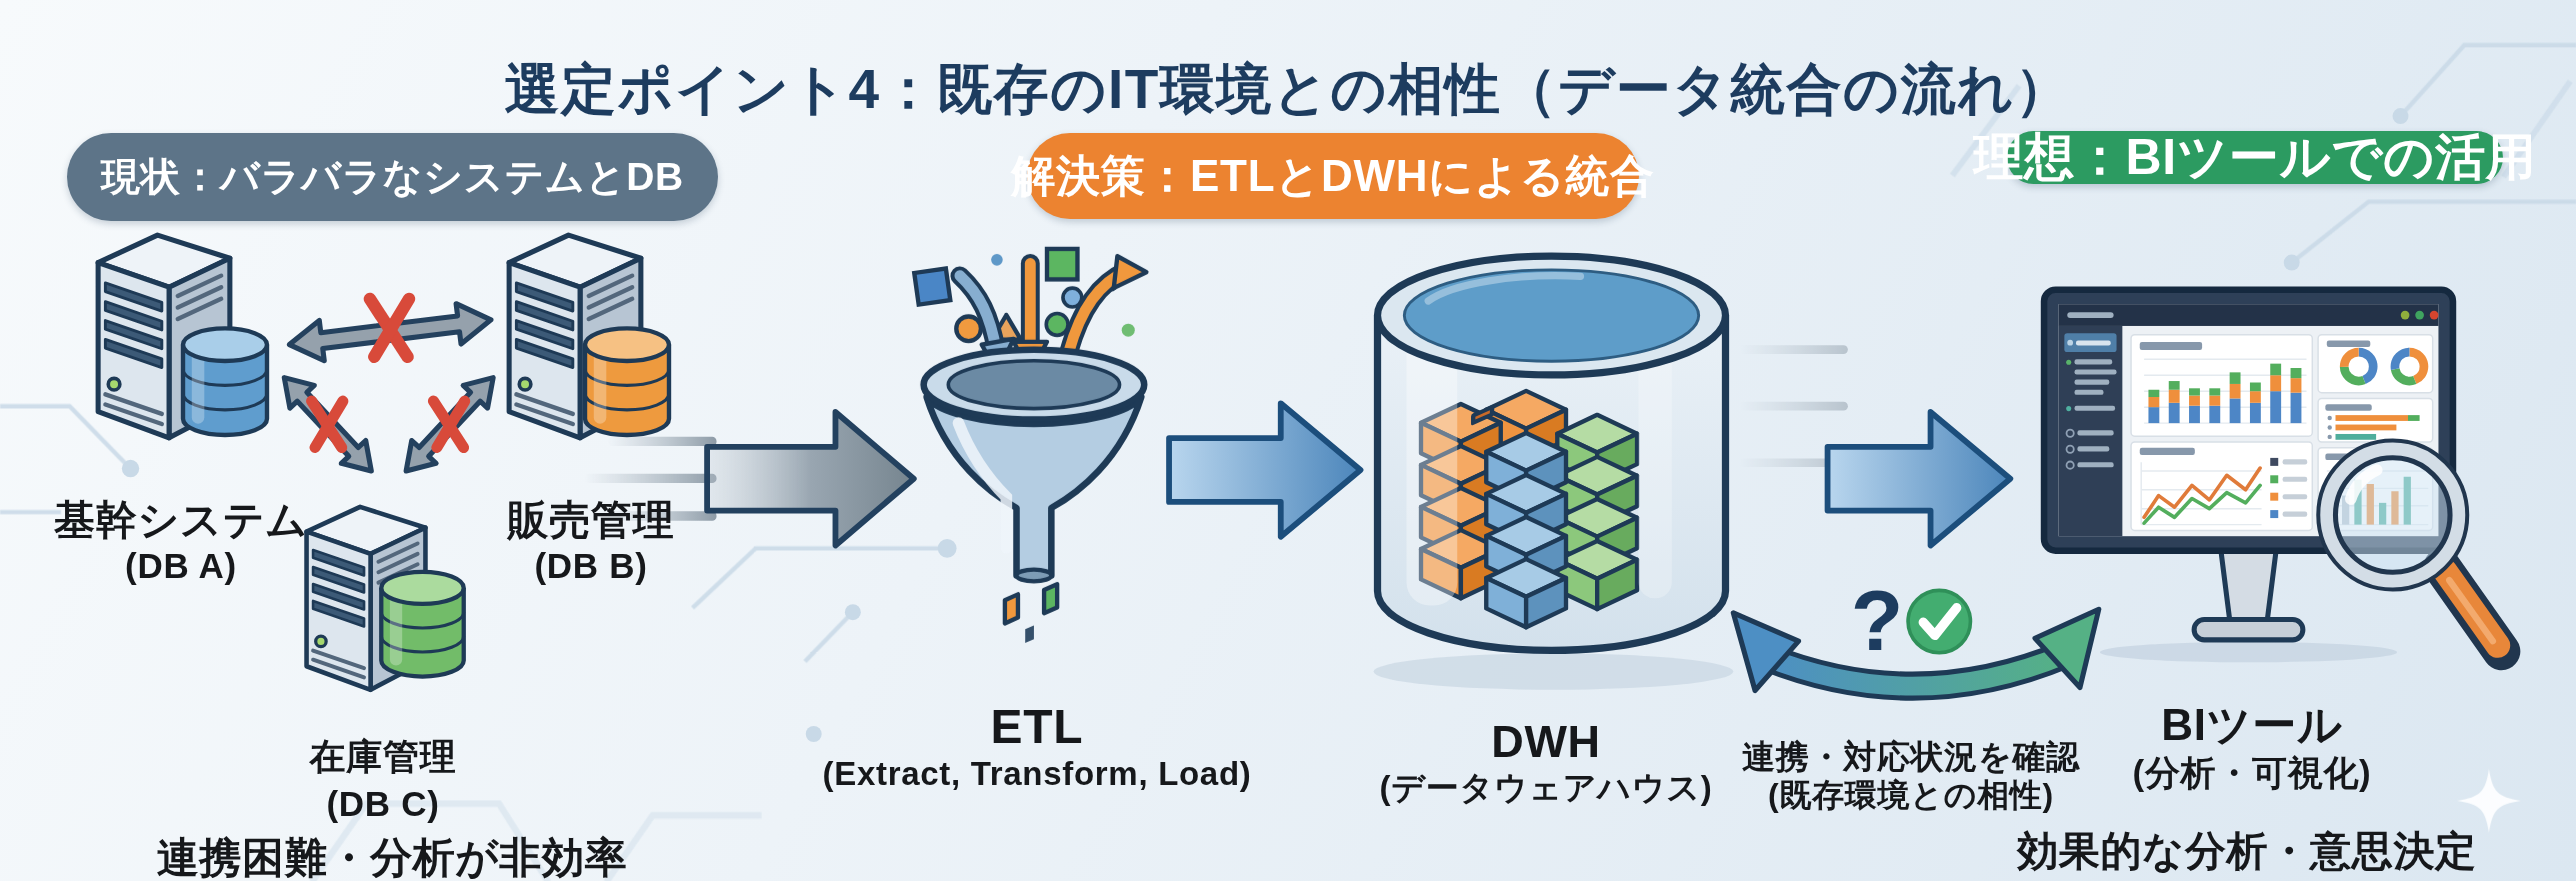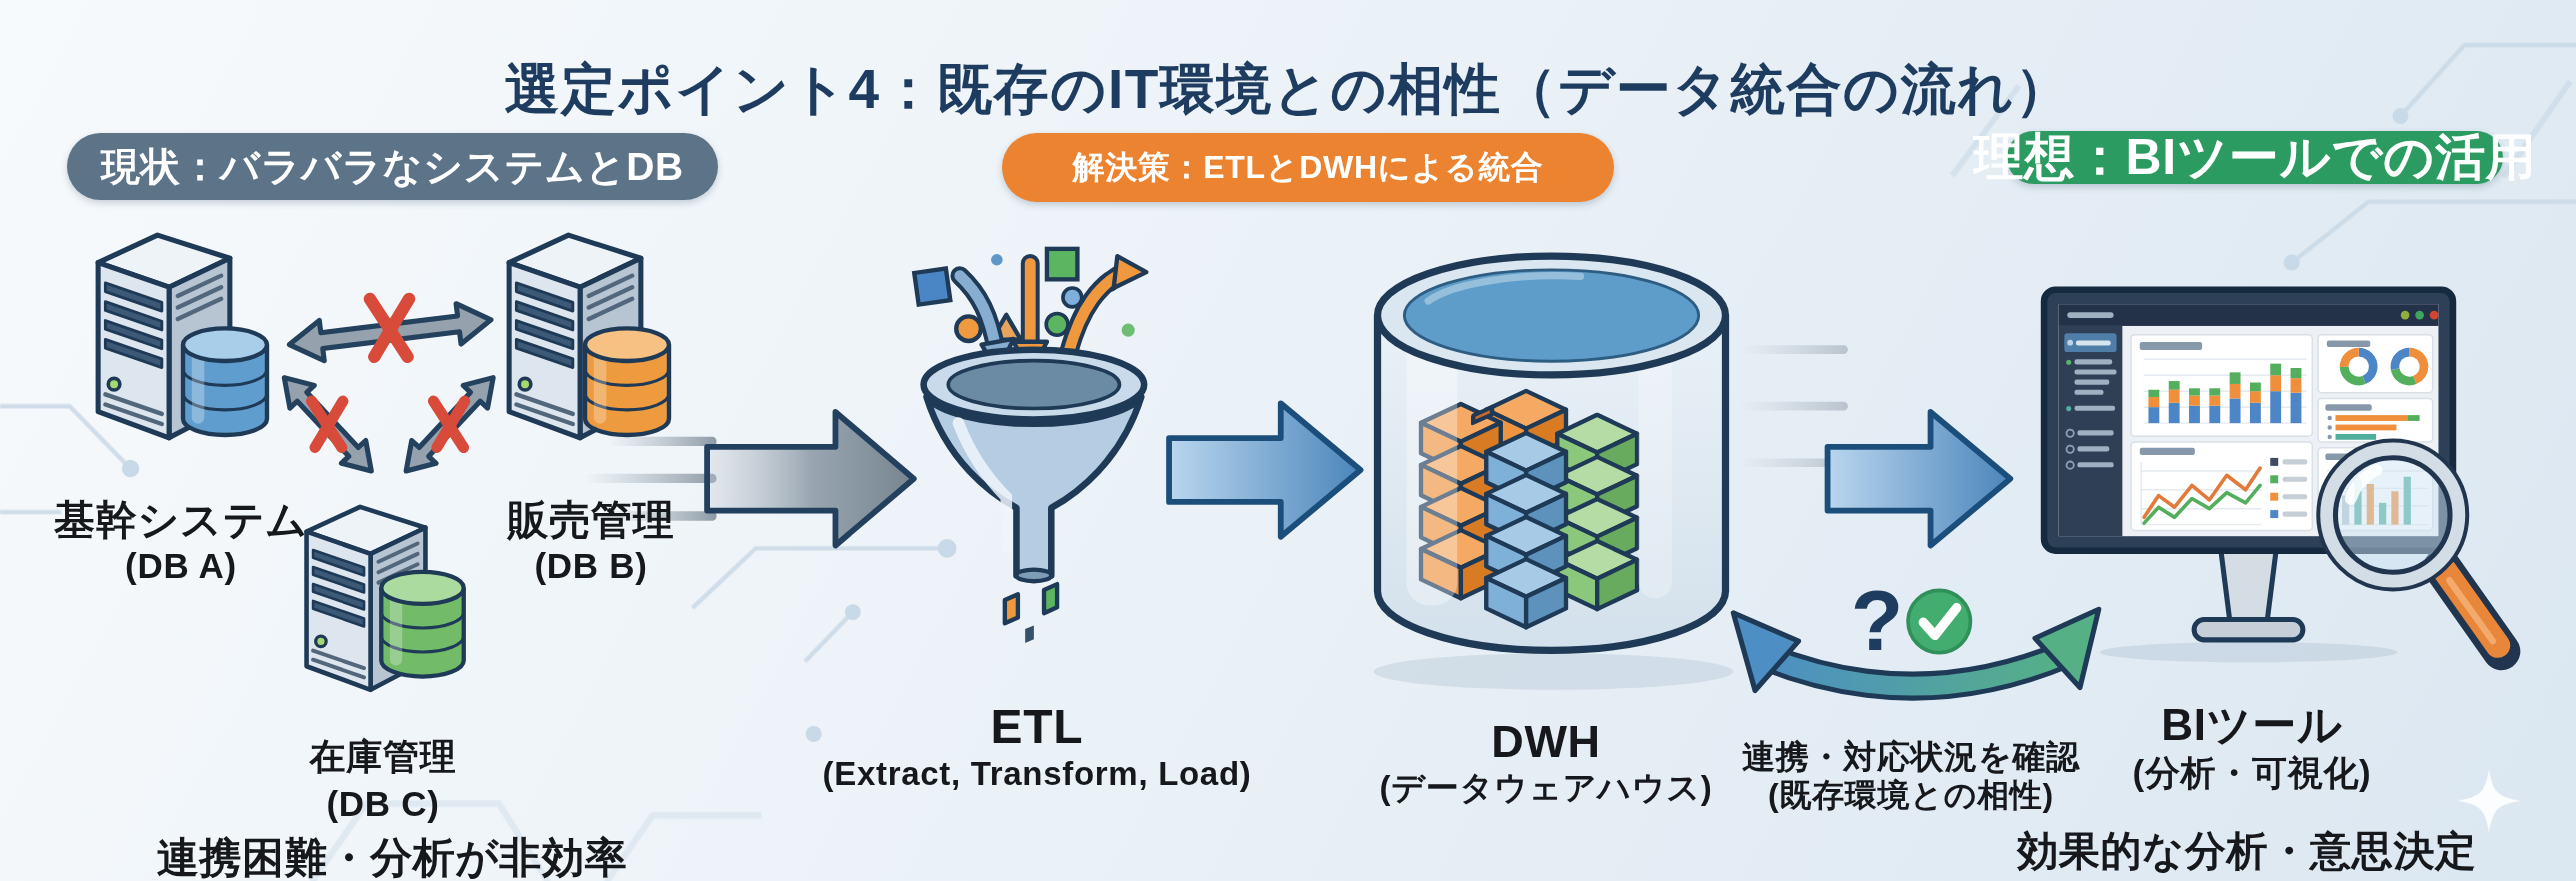--- a/index.html
+++ b/index.html
@@ -129,24 +129,24 @@
     <g>
       <circle cx="2674" cy="857" r="43" fill="#43ad70" stroke="#2f9059" stroke-width="5"></circle>
       <path d="M2652,858 L2668,876 L2698,838" fill="none" stroke="#ffffff" stroke-width="13" stroke-linecap="round" stroke-linejoin="round"></path>
     </g>
 
     <path transform="translate(3432,1104)" d="M0,-44 C5,-12 12,-5 44,0 C12,5 5,12 0,44 C-5,12 -12,5 -44,0 C-12,-5 -5,-12 0,-44 Z" fill="#fdfeff" opacity="0.95"></path>
   </svg>
 
   <h1 class="title">選定ポイント4：既存のIT環境との相性（データ統合の流れ）</h1>
 
-  <div class="badge" style="left:67px;top:133px;width:651px;height:67px;background:#5d7488;font-size:39px">
+  <div class="badge" style="left:67px;top:133px;width:651px;height:88px;background:#5d7488;font-size:39px">
     <span>現状：バラバラなシステムとDB</span>
   </div>
-  <div class="badge" style="left:1002px;top:133px;width:612px;height:69px;background:#ec8330;font-size:32px">
+  <div class="badge" style="left:1027px;top:133px;width:612px;height:86px;background:#ec8330;font-size:44px">
     <span>解決策：ETLとDWHによる統合</span>
   </div>
   <div class="badge" style="left:2007px;top:131px;width:496px;height:53px;background:#2c9b61;font-size:50px">
     <span>理想：BIツールでの活用</span>
   </div>
 
   <svg class="abs" style="left:88px;top:226px" width="152" height="218" viewBox="0 0 210 300">
     <g stroke="#1e3a56" stroke-width="7" stroke-linejoin="round">
       <path d="M14,50 L96,12 L196,44 L112,84 Z" fill="#eef3f8"></path>
       <path d="M112,84 L196,44 L196,248 L112,292 Z" fill="#b7c5d3"></path>

